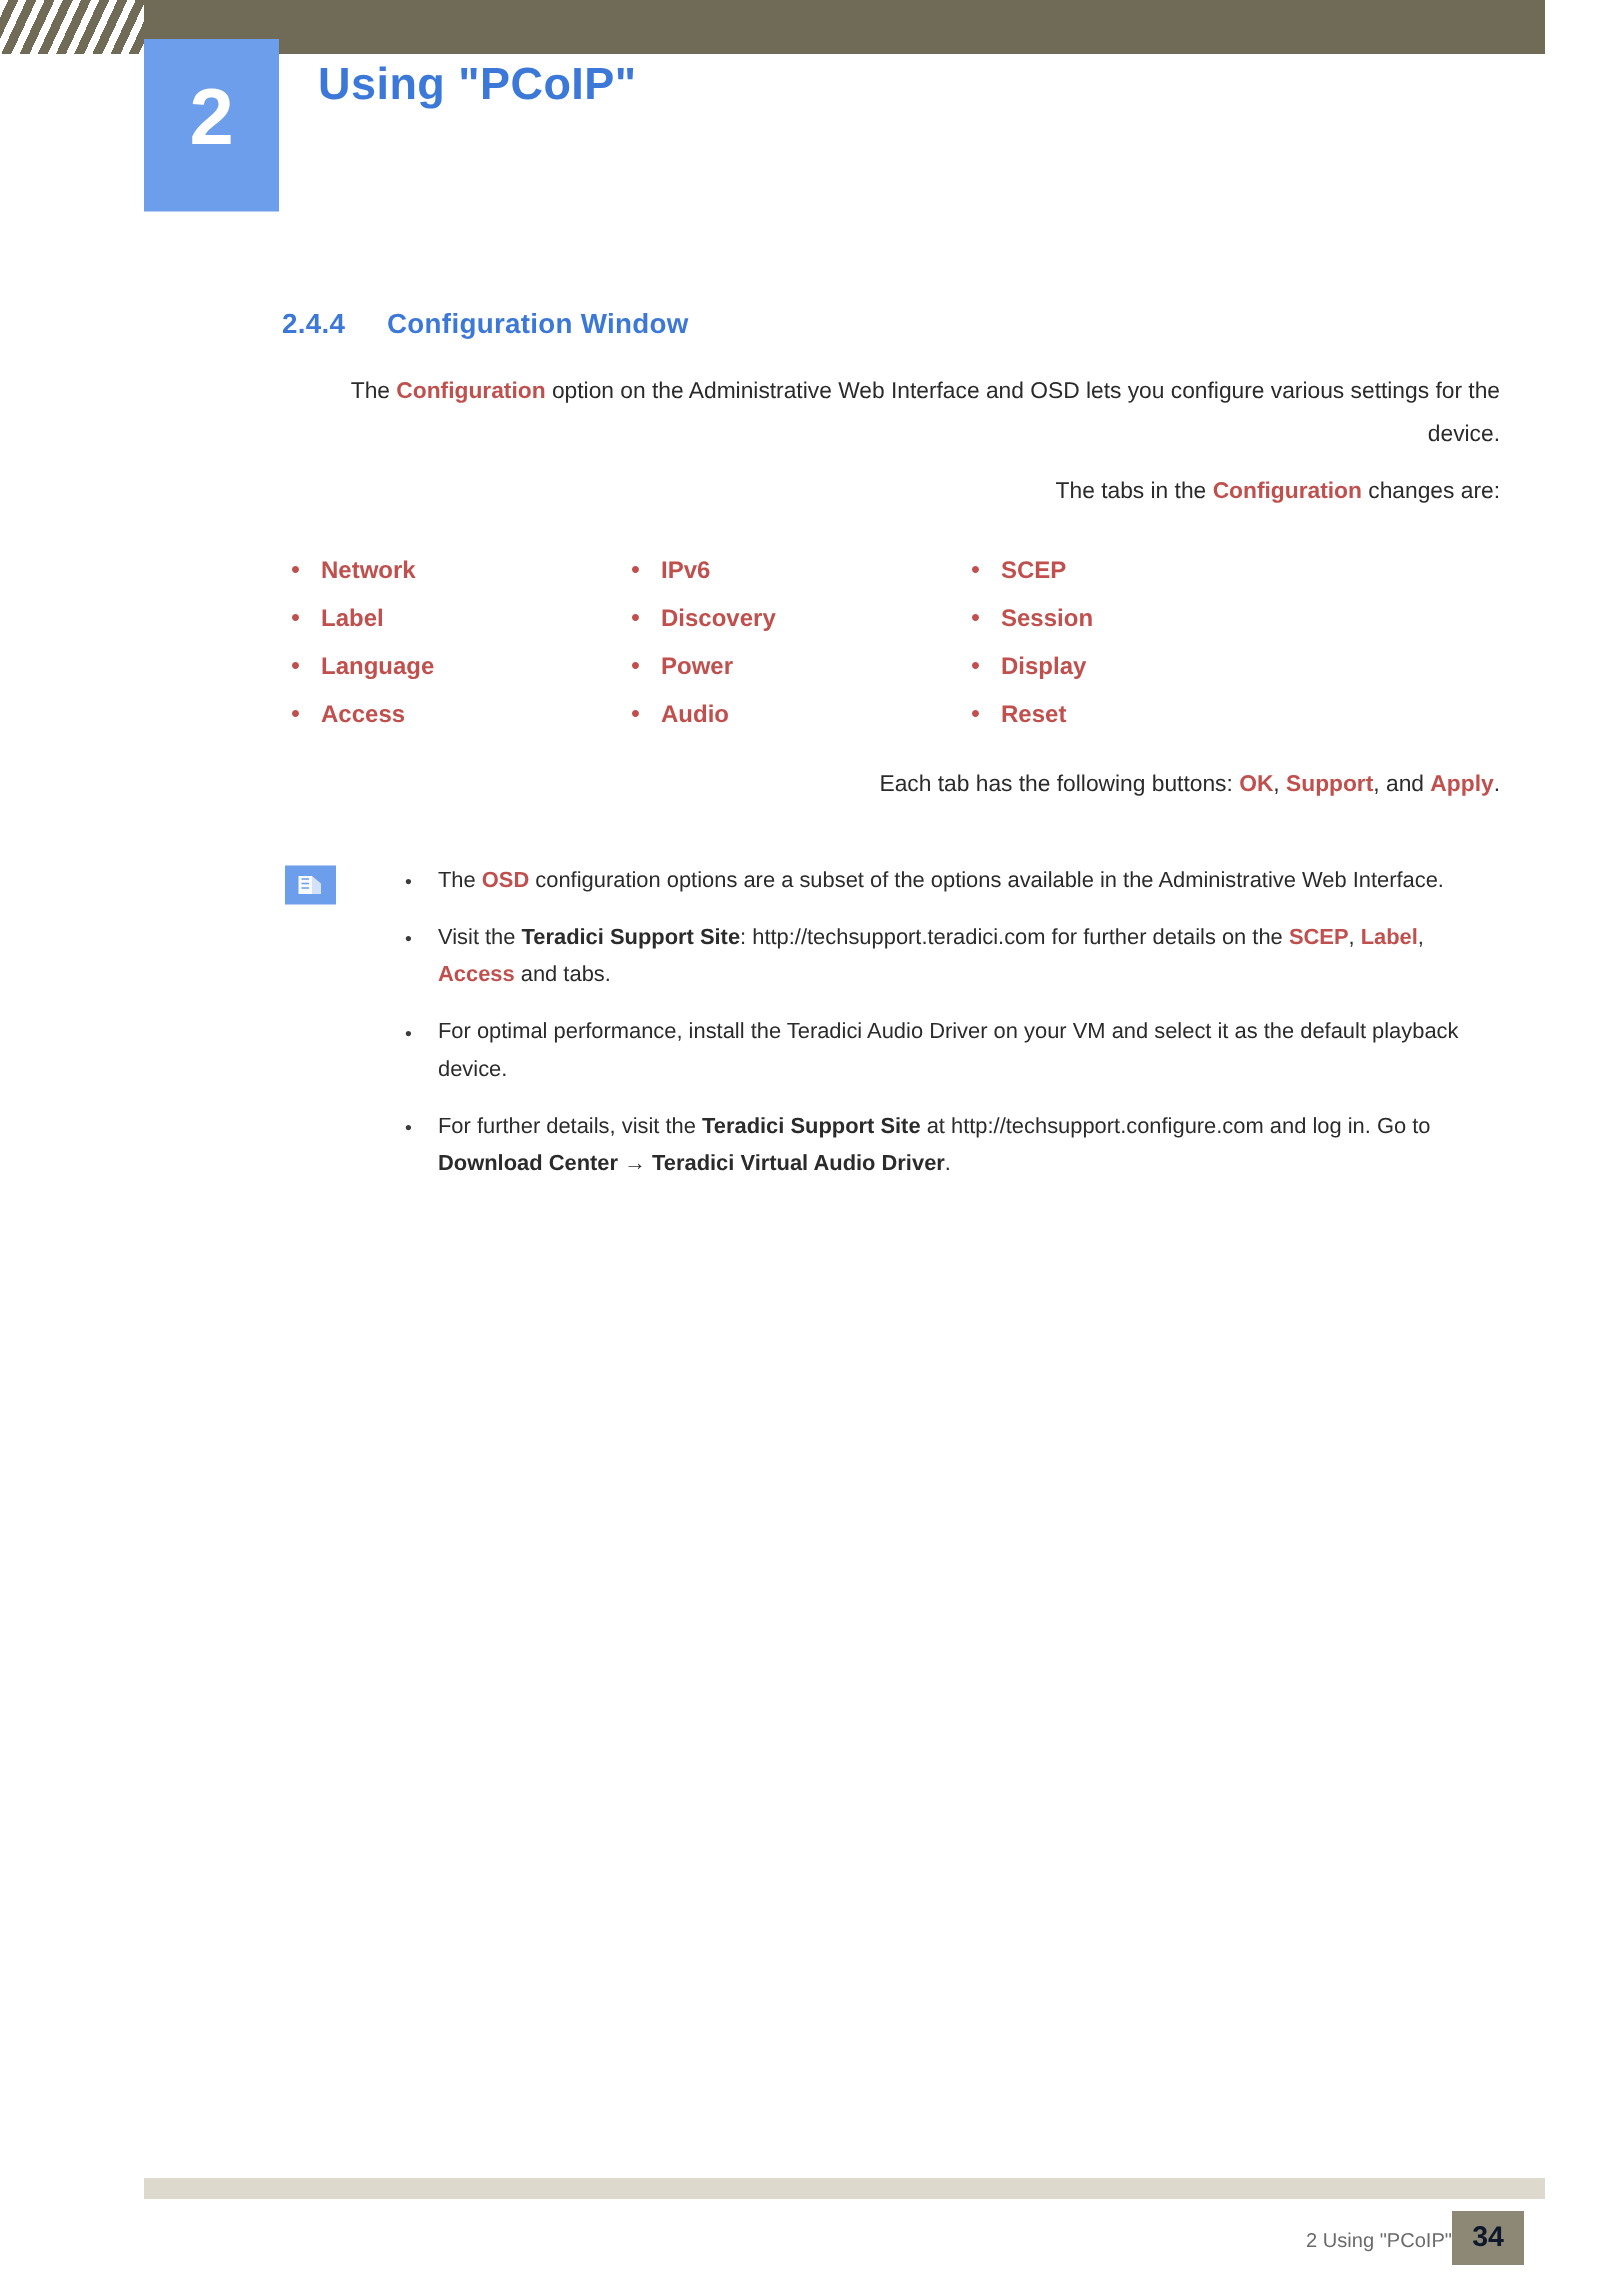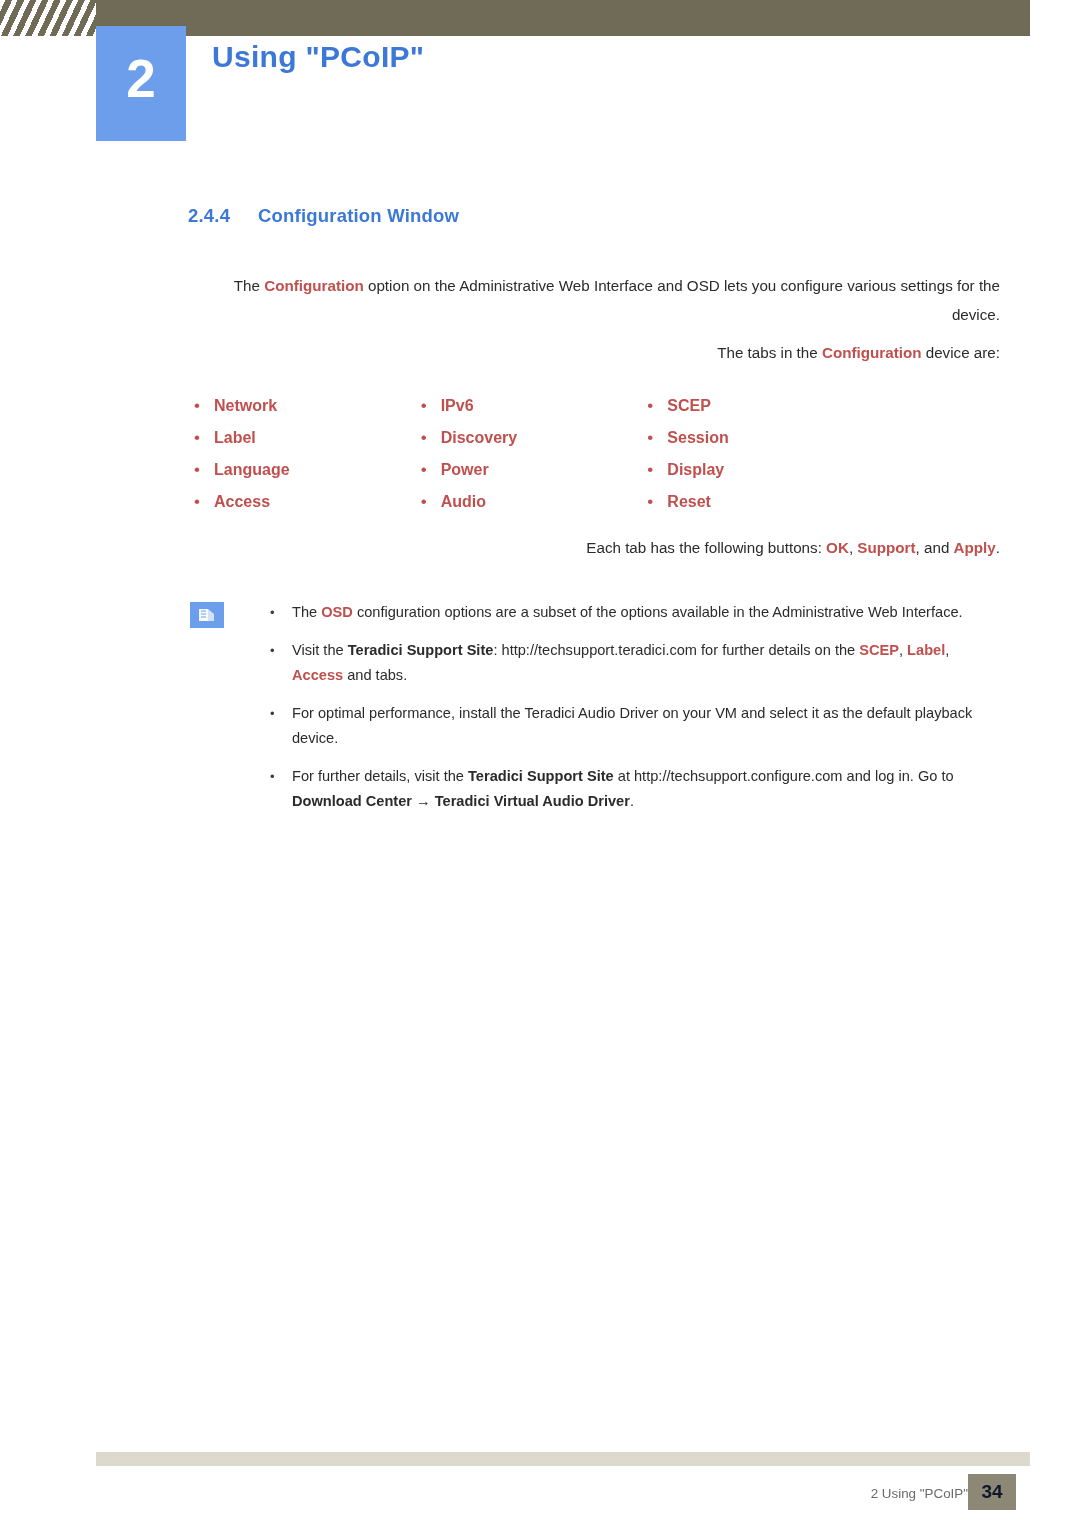--- a/index.html
+++ b/index.html
@@ -72,21 +72,21 @@
   .content {
     position: absolute;
     top: 205px;
     left: 188px;
     width: 812px;
   }
   .section-heading {
     color: #3c78d8;
     font-size: 18.5px;
     font-weight: bold;
-    margin: 0 0 44px 0;
+    margin: 0 0 19px 0;
     letter-spacing: 0.2px;
   }
   .section-heading .num {
     display: inline-block;
     width: 70px;
   }
   p.para {
     font-size: 15.2px;
     color: #2b2b2b;
     line-height: 29px;
@@ -214,21 +214,21 @@
 
   <h2 class="section-heading">
     <span class="num">2.4.4</span><span>Configuration Window</span>
   </h2>
 
   <p class="para">
     <span>The </span><span class="bold-orange">Configuration</span><span> option on the Administrative Web Interface and OSD lets you configure various settings for the device.</span>
   </p>
 
   <p class="para">
-    <span>The tabs in the </span><span class="bold-orange">Configuration</span><span> device are:</span>
+    <span>The tabs in the </span><span class="bold-orange">Configuration</span><span> changes are:</span>
   </p>
 
   <div class="tab-grid">
     <div class="tab-row">
       <div class="tab-cell">
         <span class="bullet">•</span>
         <span class="tab-label">Network</span>
       </div>
       <div class="tab-cell">
         <span class="bullet">•</span>

